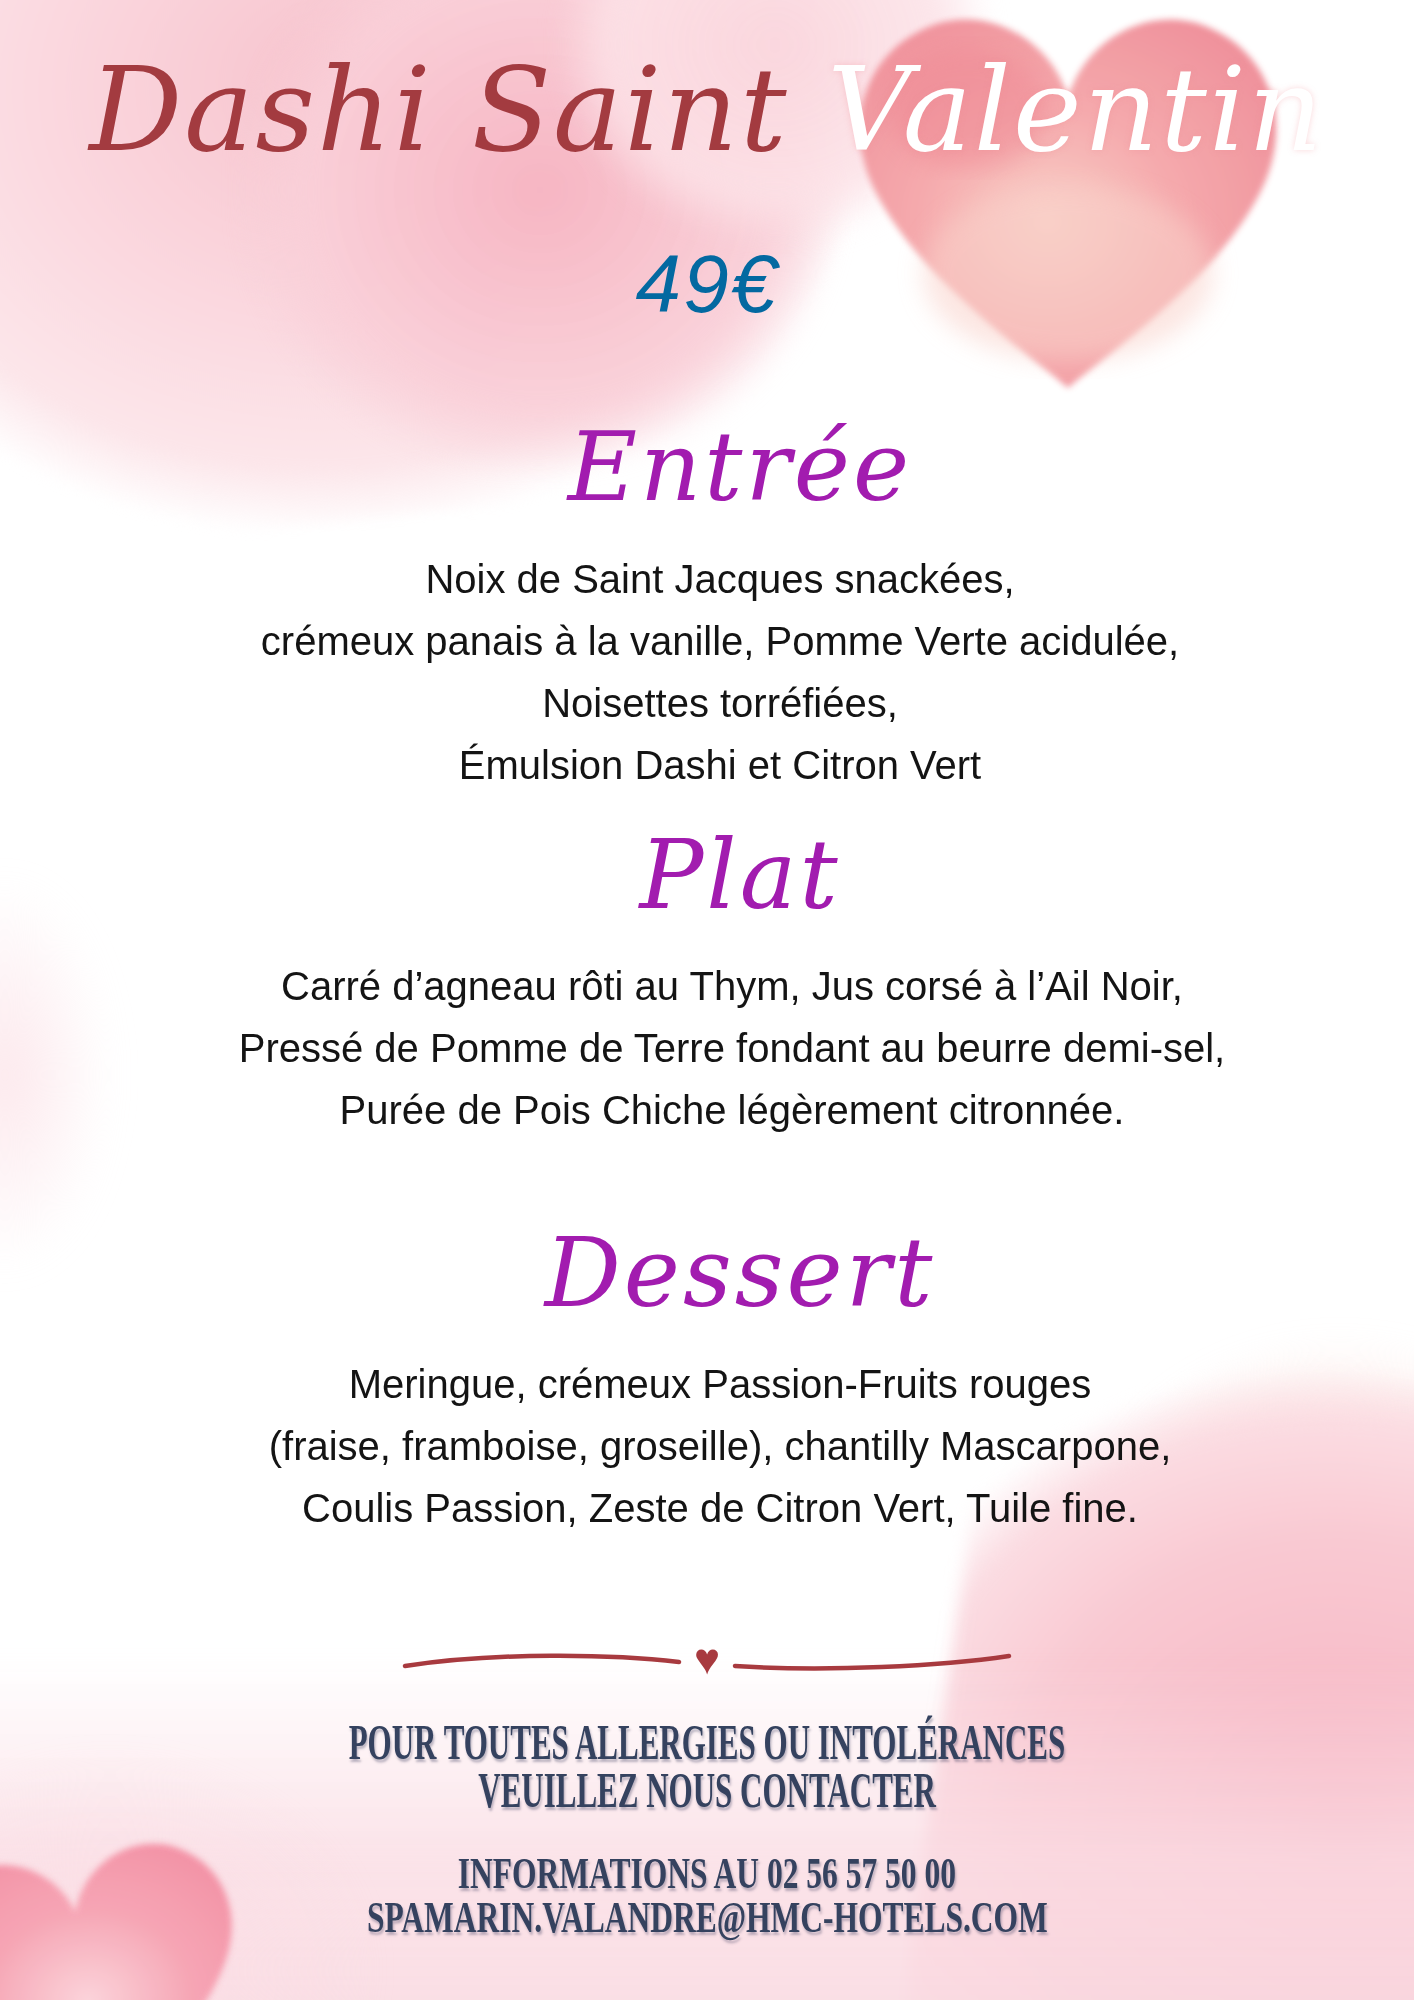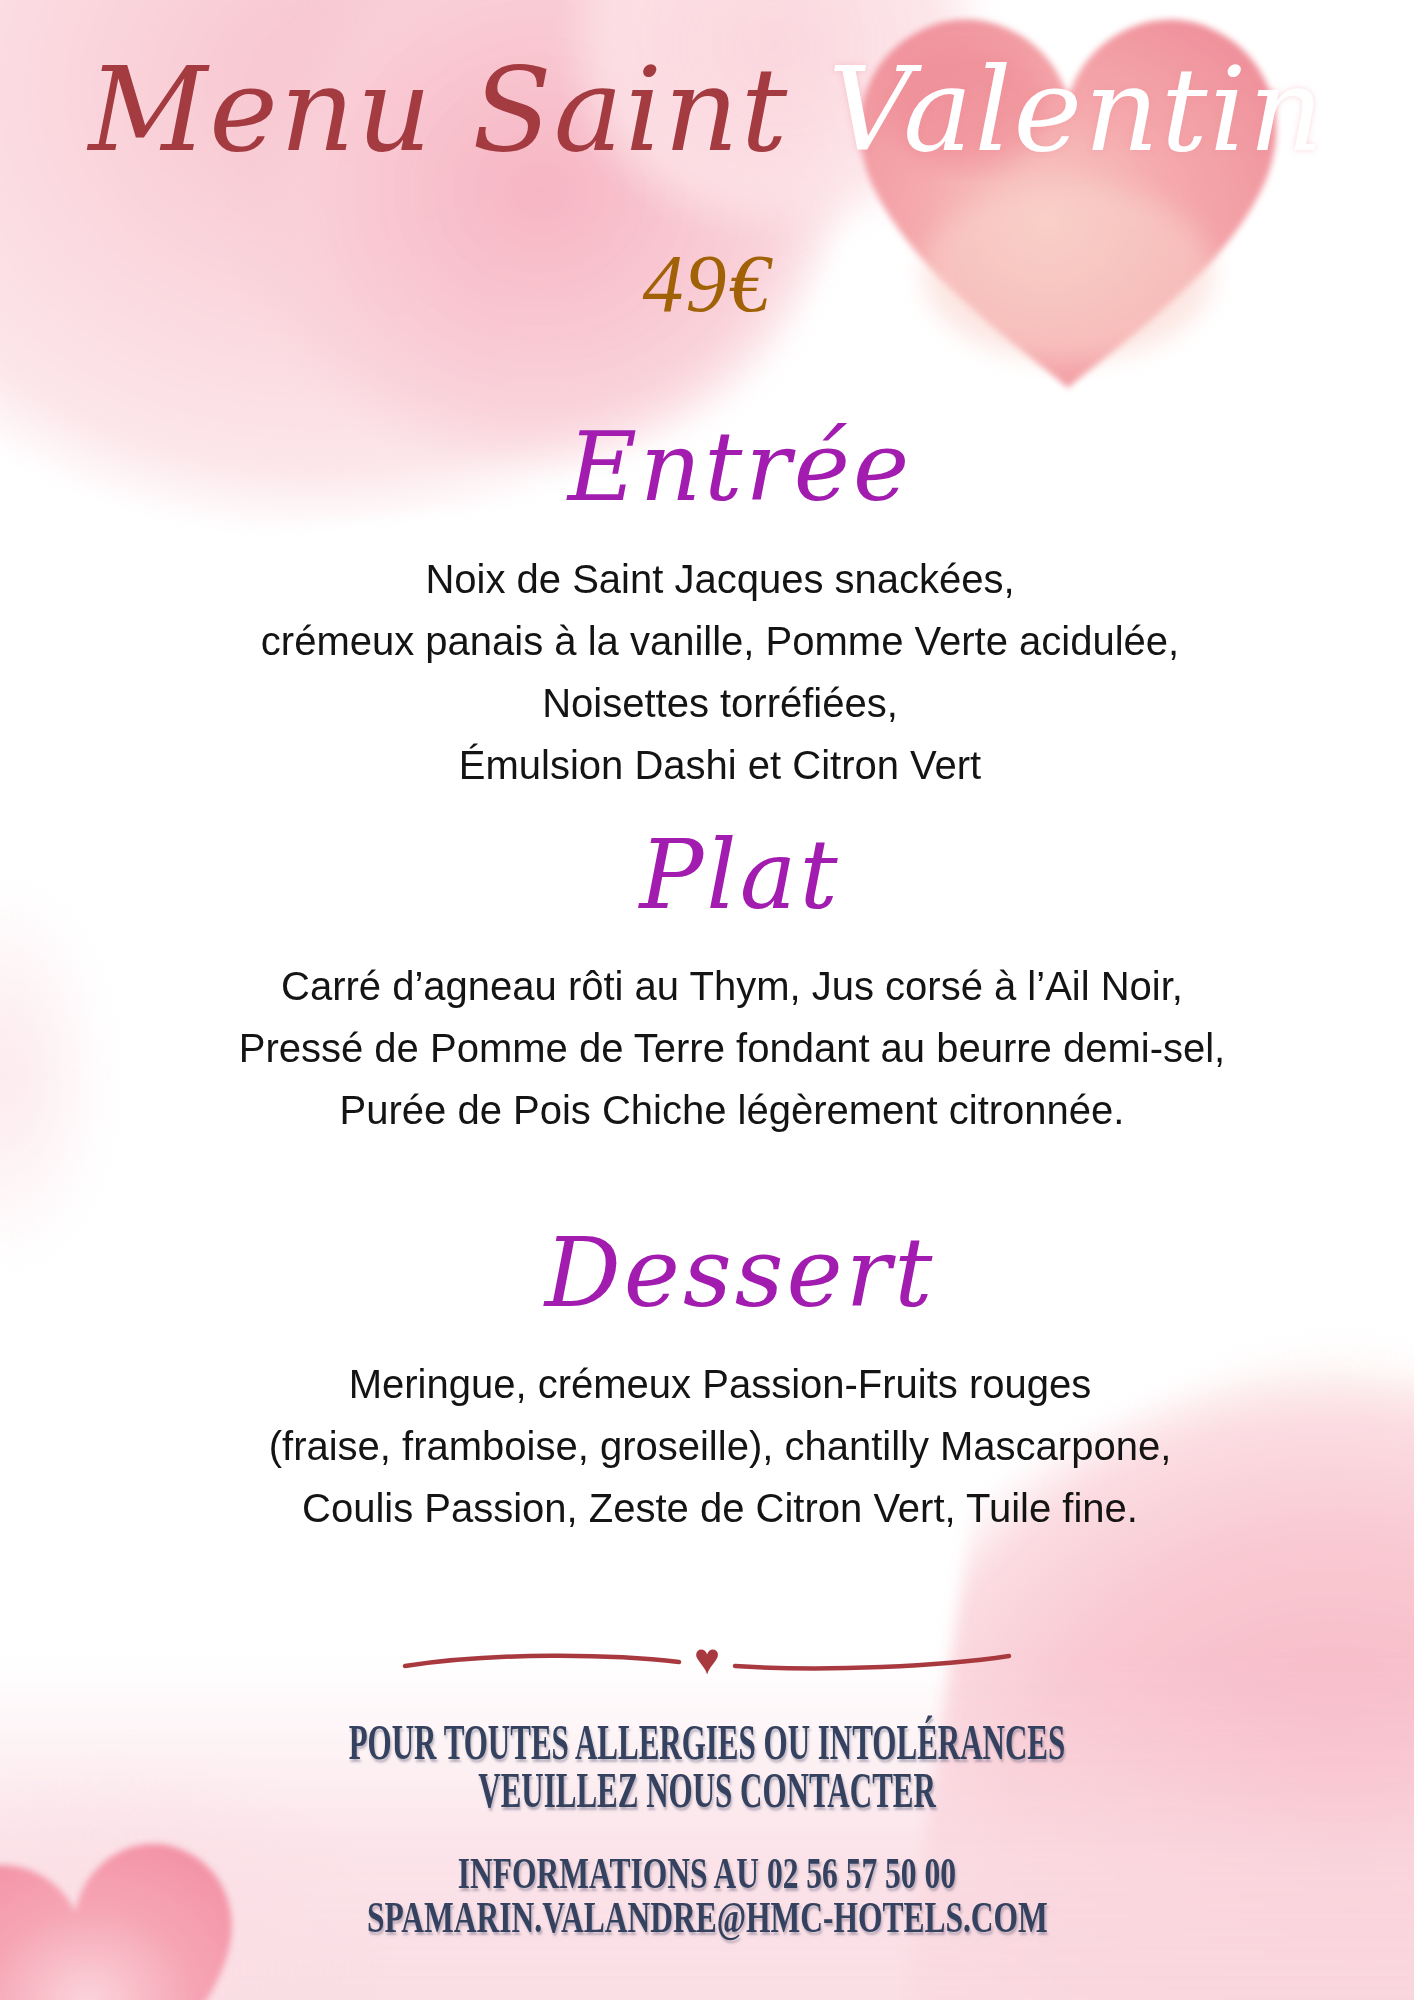--- a/index.html
+++ b/index.html
@@ -54,22 +54,22 @@
   .heart-bottom-left{left:-95px;top:1830px;width:365px;height:335px;transform:rotate(-8deg);}
   
   .txt{position:absolute;left:0;width:100%;text-align:center;z-index:2;}
   .title{
     top:52px;font-family:"DejaVu Serif",serif;font-style:italic;
     font-size:116px;line-height:1;font-weight:400;letter-spacing:2px;white-space:nowrap;
   }
   .title .t-red{color:#a33b40;}
   .title .t-white{color:#ffffff;text-shadow:0 0 6px rgba(240,140,150,.35);}
   .price{
-    top:243px;font-family:Liberation Serif, serif;font-style:italic;
-    font-size:82px;line-height:1;color:#a16207;letter-spacing:2px;
+    top:243px;font-family:Liberation Sans, sans-serif;font-style:italic;
+    font-size:82px;line-height:1;color:#0369a1;letter-spacing:2px;
   }
   .script-heading{
     font-family:"DejaVu Serif",serif;font-style:italic;font-size:95px;line-height:1;
     color:#a21caf;letter-spacing:3px;margin-left:33px;
   }
   .h-entree{top:420px;}
   .h-plat{top:828px;}
   .h-dessert{top:1226px;}
   .body-block .line{
     font-size:40px;line-height:62px;color:#141414;white-space:nowrap;padding-left:26px;
@@ -131,21 +131,21 @@
         <stop offset="100%" stop-color="#f28ba0"></stop>
       </radialGradient>
       <filter id="soft3">
           <feGaussianBlur stdDeviation="3"></feGaussianBlur>
         </filter>
     </defs>
     <path filter="url(#soft3)" fill="url(#hg2)" opacity="0.95" d="M180,80 C168,40 125,14 84,26 C33,44 14,98 40,148 C70,206 135,252 180,288 C225,252 290,206 320,148 C346,98 327,44 276,26 C235,14 192,40 180,80 Z"></path>
   </svg>
 
   <h1 class="txt title" style="margin:0;">
-    <span class="t-red">Menu Saint</span>
+    <span class="t-red">Dashi Saint</span>
     <span class="t-white">Valentin</span>
   </h1>
   <div class="txt price">49€</div>
 
   <div class="txt script-heading h-entree">Entrée</div>
   <div class="txt body-block b-entree">
     <div class="line">Noix de Saint Jacques snackées,</div>
     <div class="line">crémeux panais à la vanille, Pomme Verte acidulée,</div>
     <div class="line">Noisettes torréfiées,</div>
     <div class="line">Émulsion Dashi et Citron Vert</div>

